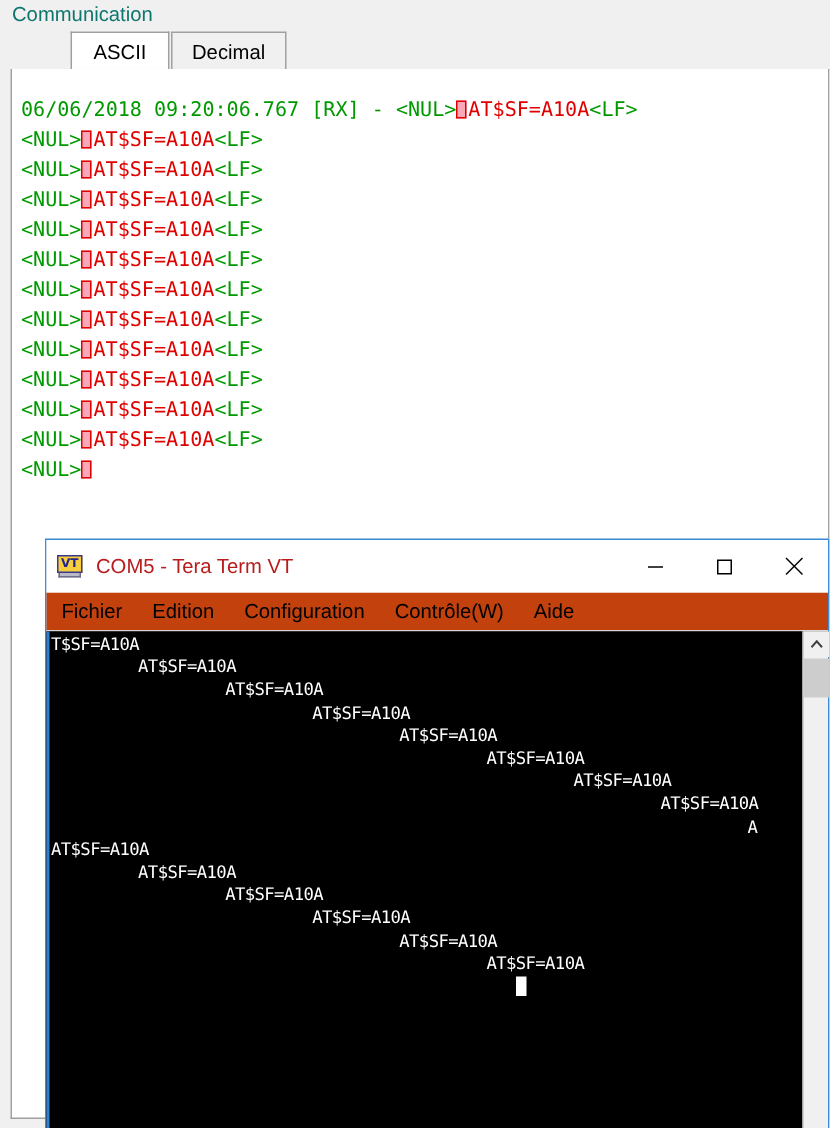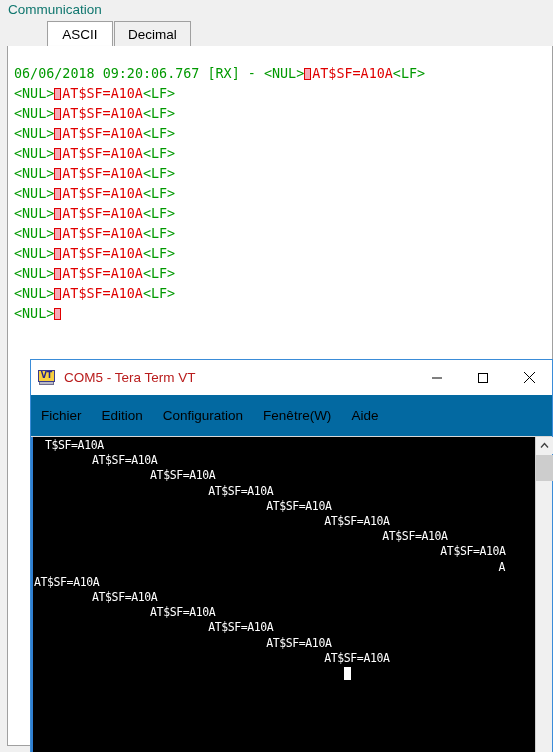--- a/index.html
+++ b/index.html
@@ -141,22 +141,22 @@
     display: flex;
   }
   .winbtn {
     width: 46px; height: 35px;
     display: flex; align-items: center; justify-content: center;
     color: #000;
   }
   .winbtn svg { display: block; }
 
   .tt-menubar {
-    height: 42px;
-    background: #0369a1;
+    height: 26px;
+    background: #c2410c;
     display: flex;
     align-items: center;
     padding-left: 0px;
     border-bottom: 1px solid #d8d8d8;
   }
   .menu-item {
     font-size: 13.5px;
     color: #000;
     padding: 0 10px;
     height: 26px;
@@ -268,27 +268,27 @@
             <line x1="12" y1="1" x2="1" y2="12" stroke="#000" stroke-width="1"></line>
           </svg>
         </div>
       </div>
     </div>
 
     <div class="tt-menubar" id="menubar">
         <div class="menu-item">Fichier</div>
         <div class="menu-item">Edition</div>
         <div class="menu-item">Configuration</div>
-        <div class="menu-item">Fenêtre(W)</div>
+        <div class="menu-item">Contrôle(W)</div>
         <div class="menu-item">Aide</div>
       </div>
 
     <div class="tt-clientwrap">
       <div class="tt-screen" id="ttscreen">
-          <div class="termline" style="left: 12px; top: 1px;">T$SF=A10A</div>
+          <div class="termline" style="left: 1px; top: 1px;">T$SF=A10A</div>
           <div class="termline" style="left: 59.05px; top: 16.2px;">AT$SF=A10A</div>
           <div class="termline" style="left: 117.1px; top: 31.4px;">AT$SF=A10A</div>
           <div class="termline" style="left: 175.15px; top: 46.6px;">AT$SF=A10A</div>
           <div class="termline" style="left: 233.2px; top: 61.8px;">AT$SF=A10A</div>
           <div class="termline" style="left: 291.25px; top: 77px;">AT$SF=A10A</div>
           <div class="termline" style="left: 349.3px; top: 92.2px;">AT$SF=A10A</div>
           <div class="termline" style="left: 407.35px; top: 107.4px;">AT$SF=A10A</div>
           <div class="termline" style="left: 465.4px; top: 122.6px;">A</div>
           <div class="termline" style="left: 1px; top: 137.8px;">AT$SF=A10A</div>
           <div class="termline" style="left: 59.05px; top: 153px;">AT$SF=A10A</div>

